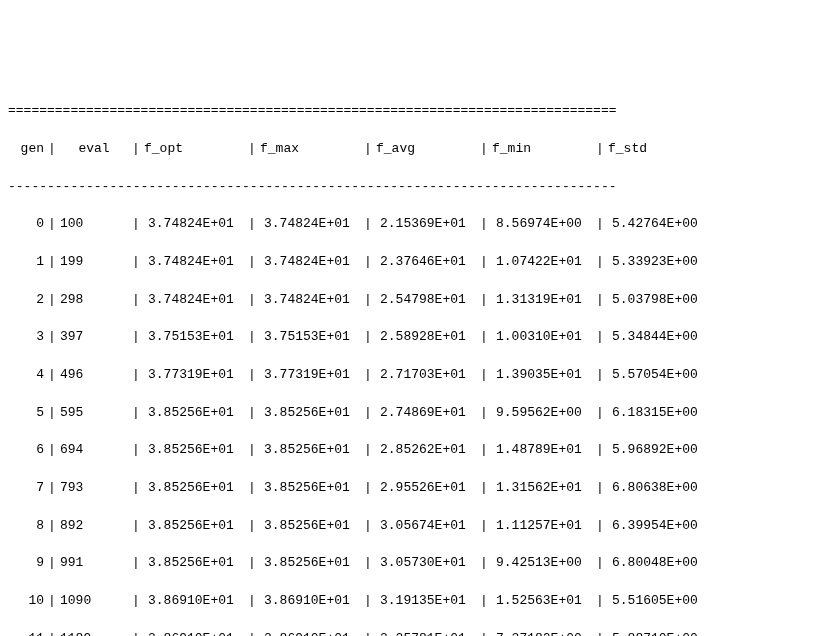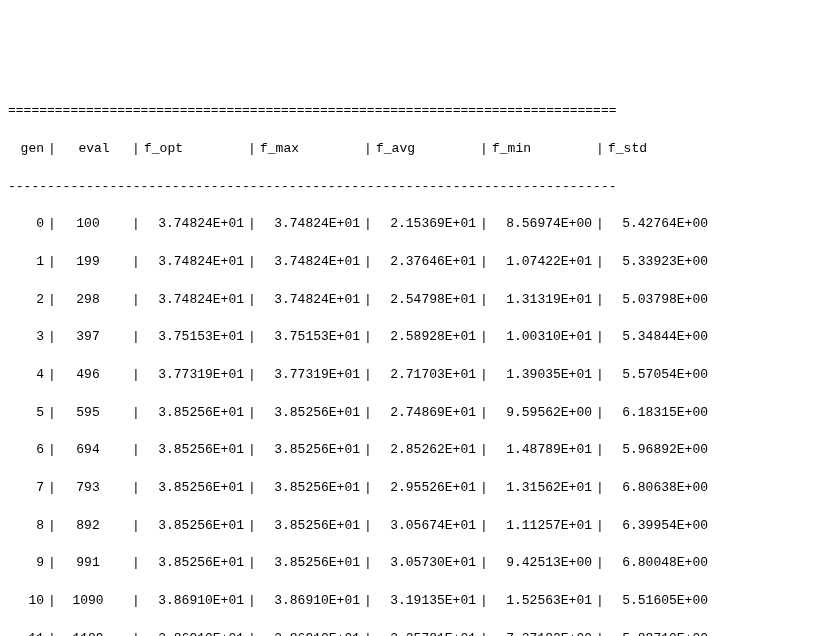--- a/index.html
+++ b/index.html
@@ -13,22 +13,22 @@
       line-height: 1.45;
     }
     .row {
       display: block;
     }
     .cell {
       display: inline-block;
     }
     .gen { width: 36px; text-align: right; }
     .sep { width: 16px; text-align: center; }
-    .eval { width: 56px; text-align: center; padding-right: 12px; }
-    .val { width: 96px; text-align: right; padding-left: 4px; }
+    .eval { width: 56px; text-align: left; padding-right: 12px; }
+    .val { width: 96px; text-align: left; padding-left: 4px; }
     .hdr-gen { width: 36px; text-align: right; }
     .hdr-eval { width: 68px; text-align: center; }
     .hdr-f { width: 100px; }
     .border-line {
       letter-spacing: 0;
     }
   </style>
 </head>
 <body>
 

